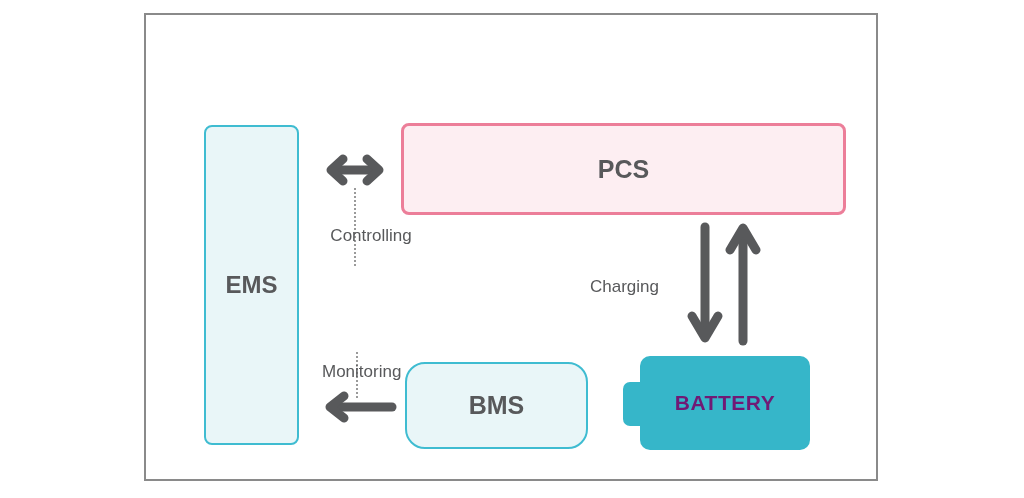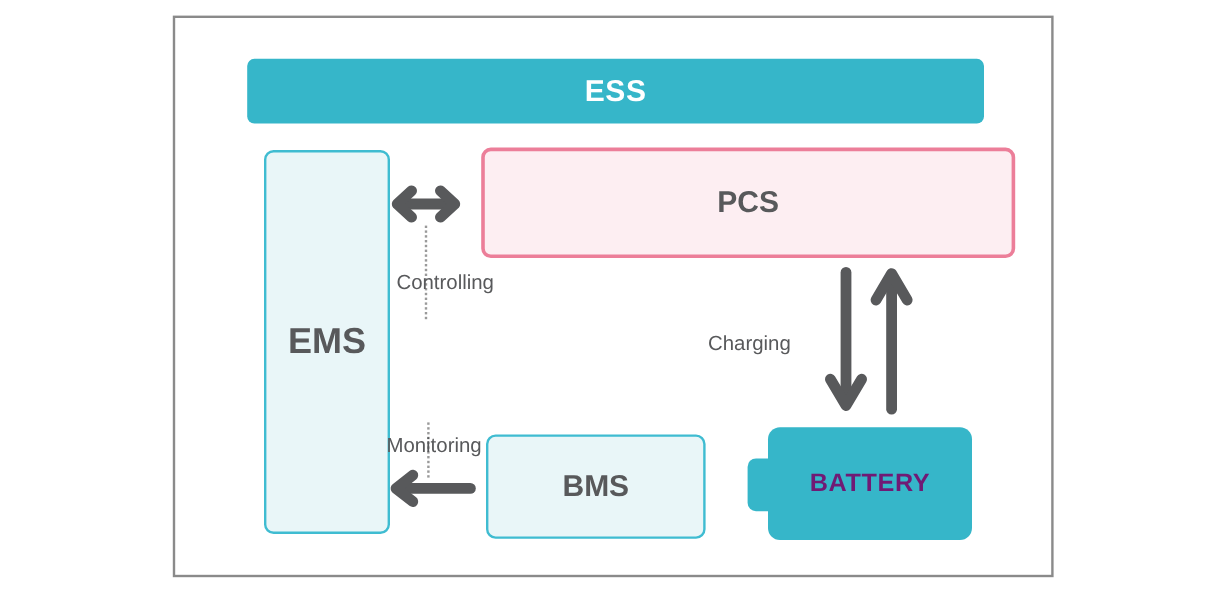--- a/index.html
+++ b/index.html
@@ -12,46 +12,43 @@
     --frame:#8a8a8a;
     --dot:#9a9a9a;
   }
   *{box-sizing:border-box;}
   html,body{margin:0;padding:0;background:#fff;}
   body{width:1024px;height:498px;font-family:"Liberation Sans",sans-serif;}
   .canvas{position:relative;width:1024px;height:498px;background:#fff;overflow:hidden;}
   .frame{position:absolute;left:144px;top:13px;width:734px;height:468px;border:2px solid var(--frame);background:#fff;}
   .block{position:absolute;display:flex;align-items:center;justify-content:center;font-weight:bold;color:var(--ink);}
   .ess-bar{left:206px;top:49px;width:614px;height:54px;background:var(--teal);border-radius:6px;color:#fff;font-size:25px;letter-spacing:0.5px;}
-  .ems-box{left:220px;top:125px;width:105px;height:320px;background:var(--light-cyan);border:2px solid var(--cyan-border);border-radius:8px;font-size:30px;}
+  .ems-box{left:204px;top:125px;width:95px;height:320px;background:var(--light-cyan);border:2px solid var(--cyan-border);border-radius:8px;font-size:24px;}
   .pcs-box{left:401px;top:123px;width:445px;height:92px;background:var(--light-pink);border:3px solid var(--pink-border);border-radius:8px;font-size:25px;}
-  .bms-box{left:405px;top:362px;width:183px;height:87px;background:var(--light-cyan);border:2px solid var(--cyan-border);border-radius:8px;font-size:25px;}
+  .bms-box{left:405px;top:362px;width:183px;height:87px;background:var(--light-cyan);border:2px solid var(--cyan-border);border-radius:20px;font-size:25px;}
   .battery-body{left:640px;top:356px;width:170px;height:94px;background:var(--teal);border-radius:10px;color:#701a75;font-size:21px;letter-spacing:0.5px;}
   .battery-nub{position:absolute;left:623px;top:382px;width:30px;height:44px;background:var(--teal);border-radius:7px;}
   .conn-label{position:absolute;color:var(--ink);font-size:17px;line-height:20px;white-space:nowrap;}
   .controlling-label{left:321px;top:226px;width:100px;text-align:center;}
   .monitoring-label{left:322px;top:330px;width:100px;text-align:left;margin-top:32px;}
   .charging-label{left:590px;top:277px;width:86px;text-align:left;}
   .discharging-label{left:757px;top:277px;width:112px;text-align:left;}
   .dotline{position:absolute;width:0;border-left:2px dotted var(--dot);}
   .dot-controlling{left:354px;top:188px;height:78px;}
   .dot-monitoring{left:356px;top:352px;height:46px;}
   .arrow-svg{position:absolute;overflow:visible;}
   .arrow-svg path, .arrow-svg line{stroke:var(--ink);stroke-width:9;fill:none;stroke-linecap:round;stroke-linejoin:round;}
 </style>
 </head>
 <body>
 
 <div class="canvas">
 
   <div class="frame"></div>
 
-  <div class="block ess-bar">
-    <span>ESS</span>
-  </div>
 
   <div class="block ems-box">
     <span>EMS</span>
   </div>
 
   <div class="block pcs-box">
     <span>PCS</span>
   </div>
 
   <div class="block bms-box">

